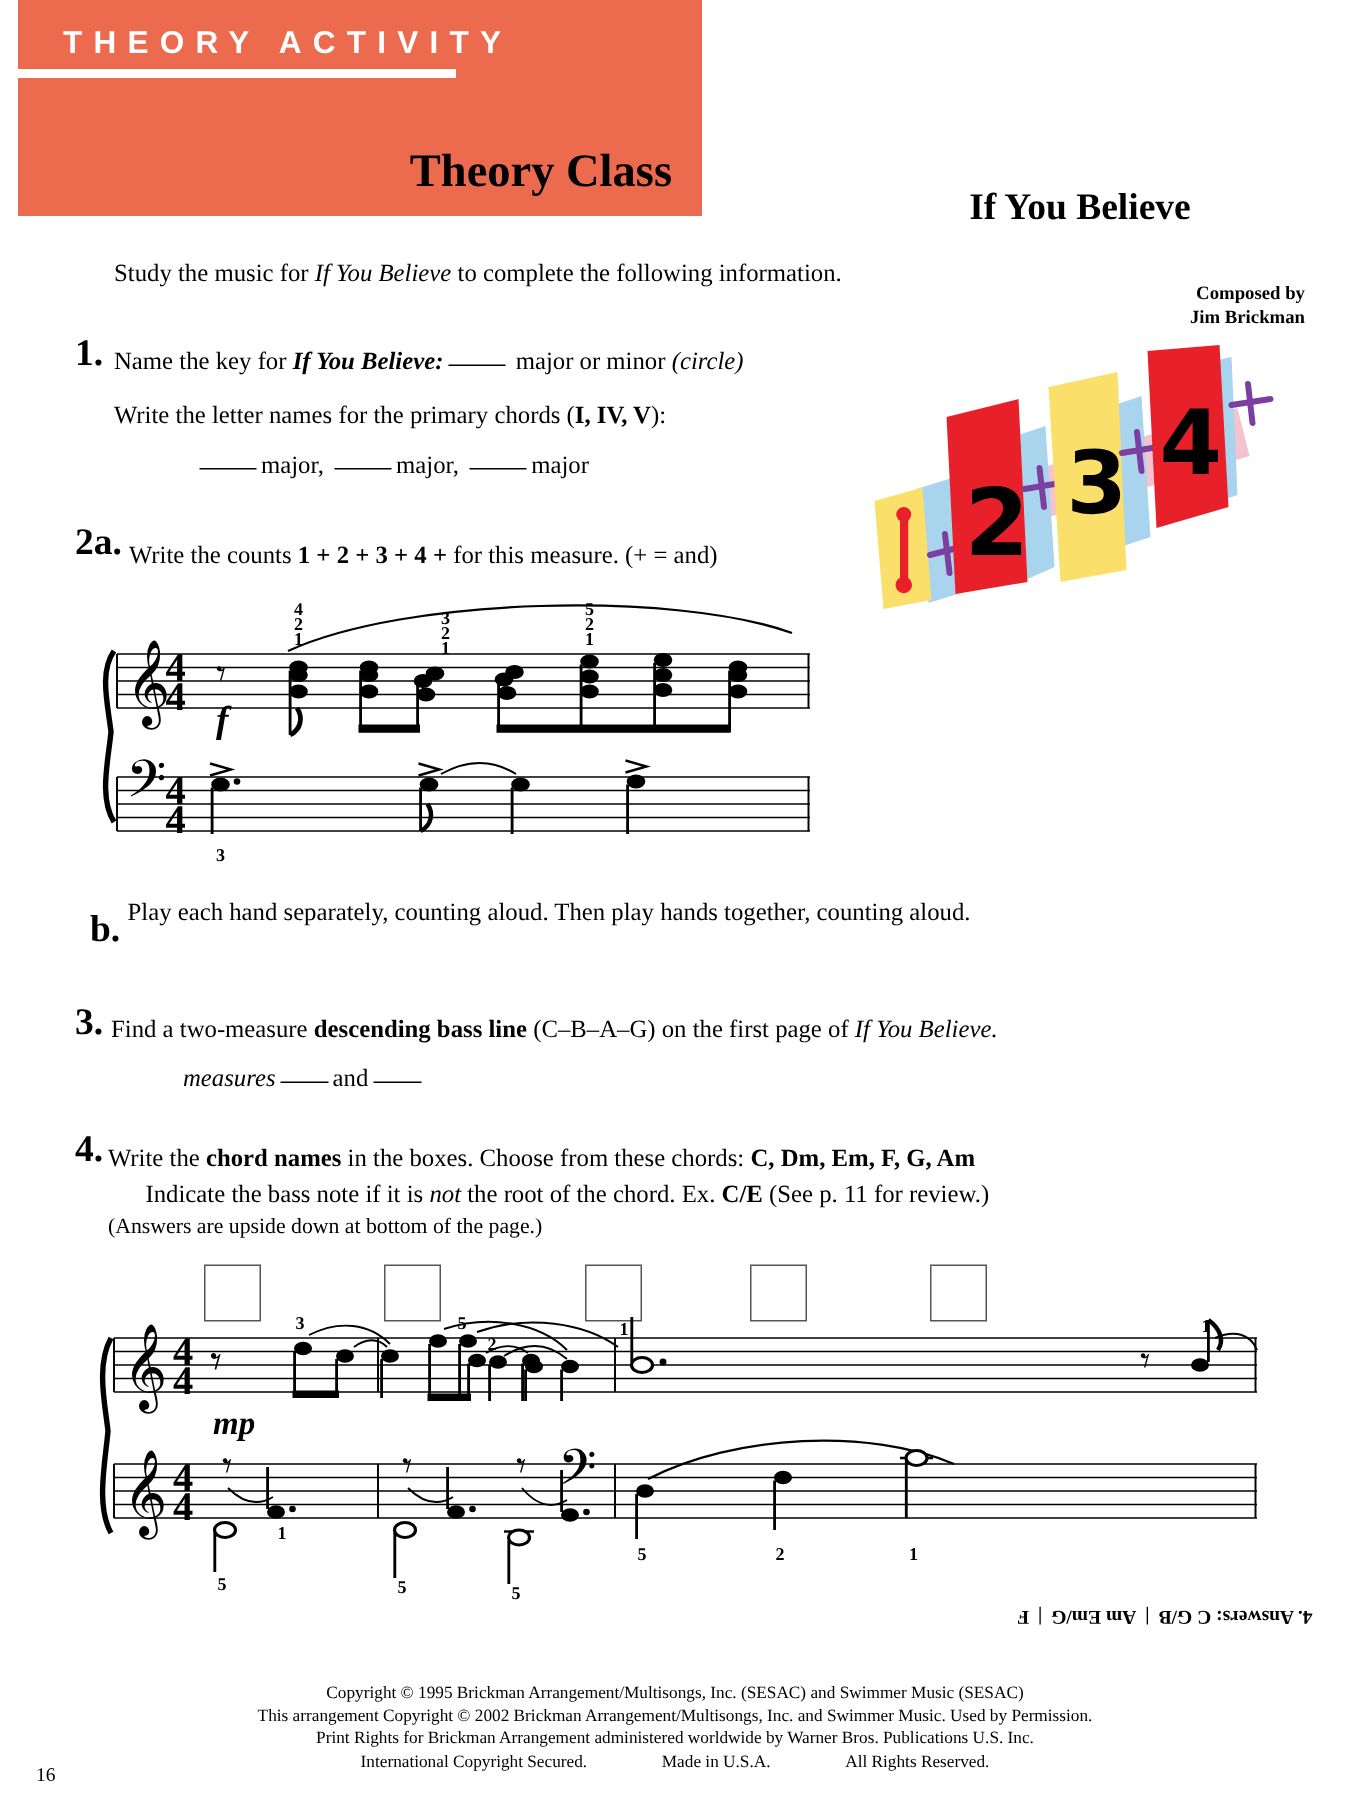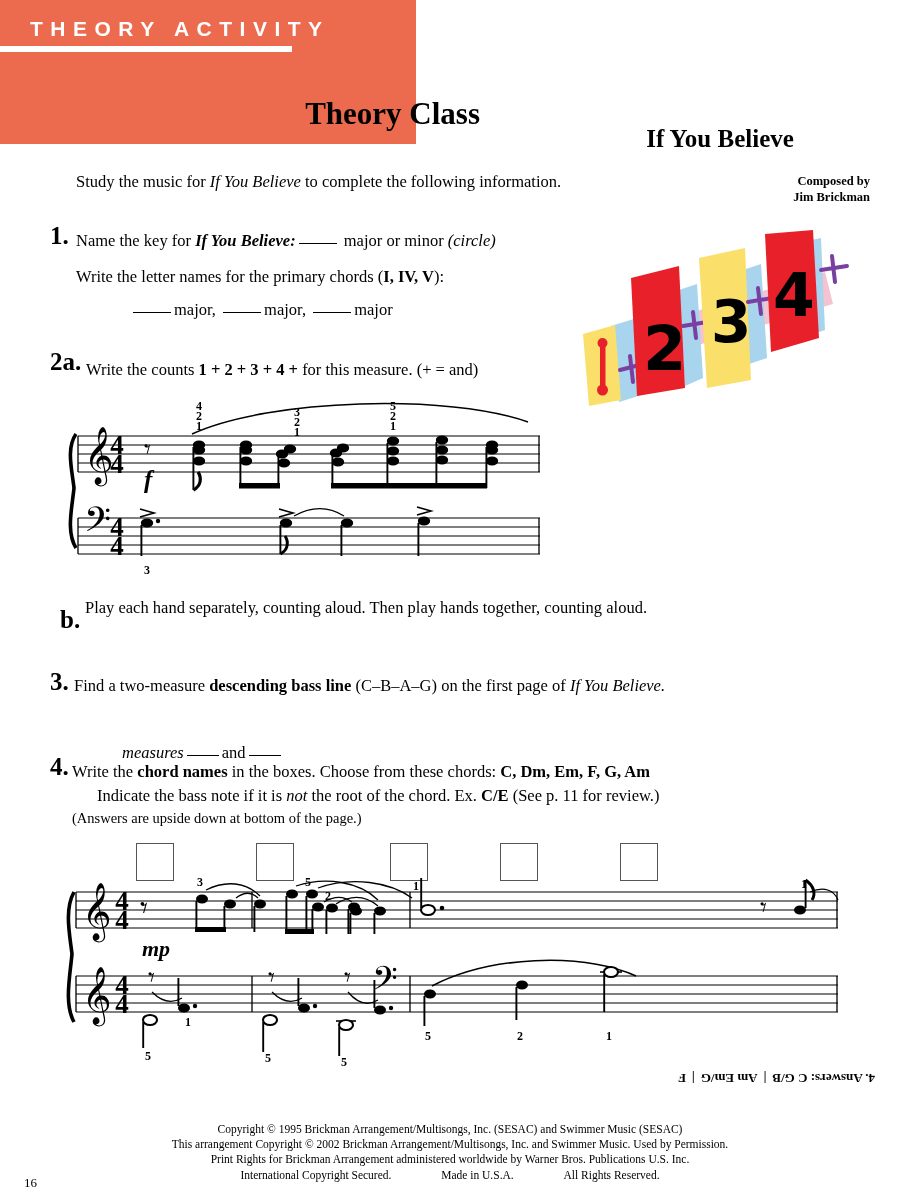--- a/index.html
+++ b/index.html
@@ -4,38 +4,37 @@
 <style>
   html,body{margin:0;padding:0;}
   body{
     width:900px;height:1200px;position:relative;background:#ffffff;
     font-family:"Liberation Serif","DejaVu Serif",serif;color:#000;
     overflow:hidden;
   }
   .page{position:absolute;inset:0;}
 
   
-  #banner{position:absolute;left:0;top:0;width:416px;height:144px;background:var(--accent,#EC6B4E);}
+  #banner{position:absolute;left:12px;top:0;width:456px;height:144px;background:var(--accent,#EC6B4E);}
   #banner-label{
     position:absolute;left:30px;top:17px;
     font-family:"Liberation Sans","DejaVu Sans",sans-serif;
     font-weight:bold;font-size:21px;letter-spacing:7.5px;color:#ffffff;
     white-space:nowrap;
   }
   #banner-rule{position:absolute;left:0;top:46px;width:292px;height:6px;background:#ffffff;}
   #banner-title{
     position:absolute;left:0;top:96px;width:436px;text-align:right;
     font-size:31px;font-weight:bold;color:#000;
     font-family:"Liberation Serif","DejaVu Serif",serif;
-    padding-left:44px;
   }
 
   
   #song-title{position:absolute;right:30px;top:125px;font-size:25px;font-weight:bold;text-align:center;width:300px;}
-  #composer{position:absolute;right:30px;top:174px;width:300px;text-align:right;
+  #composer{position:absolute;right:30px;top:188px;width:300px;text-align:right;
             font-size:12.5px;font-weight:bold;line-height:1.25;}
 
   
   #intro{position:absolute;left:76px;top:172px;font-size:16.5px;}
   .i{font-style:italic;}
   .b{font-weight:bold;}
 
   .qnum{position:absolute;font-size:25px;font-weight:bold;font-family:"Liberation Serif","DejaVu Serif",serif;}
   .qtext{position:absolute;font-size:16.5px;line-height:1.45;}
   .blank{display:inline-block;border-bottom:1.6px solid #000;width:38px;vertical-align:2px;margin:0 3px;}
@@ -309,21 +308,21 @@
     </svg>
   </div>
 
   <div class="qnum" style="left:60px;top:606px;">b.</div>
   <div class="qtext" style="left:85px;top:596px;">Play each hand separately, counting aloud. Then play hands together, counting aloud.</div>
 
   <div class="qnum" style="left:50px;top:668px;">3.</div>
   <div class="qtext" style="left:74px;top:674px;">
     <span>Find a two-measure </span><span class="b">descending bass line</span><span> (C–B–A–G) on the first page of </span><span class="i">If You Believe.</span>
   </div>
-  <div class="qtext" style="left:122px;top:741px;text-align:center;">
+  <div class="qtext" style="left:122px;top:707px;text-align:center;">
     <span class="i">measures</span><span class="blank sm"></span><span>and</span><span class="blank sm"></span>
   </div>
 
   <div class="qnum" style="left:50px;top:753px;">4.</div>
   <div class="qtext" style="left:72px;top:760px;text-align:right;">
     <span>Write the </span><span class="b">chord names</span><span> in the boxes. Choose from these chords: </span><span class="b">C,  Dm,  Em,  F,  G,  Am</span>
   </div>
   <div class="qtext" style="left:72px;top:784px;margin-left:25px;">
     <span>Indicate the bass note if it is </span><span class="i">not</span><span> the root of the chord. Ex. </span><span class="b">C/E</span><span> (See p. 11 for review.)</span>
   </div>

